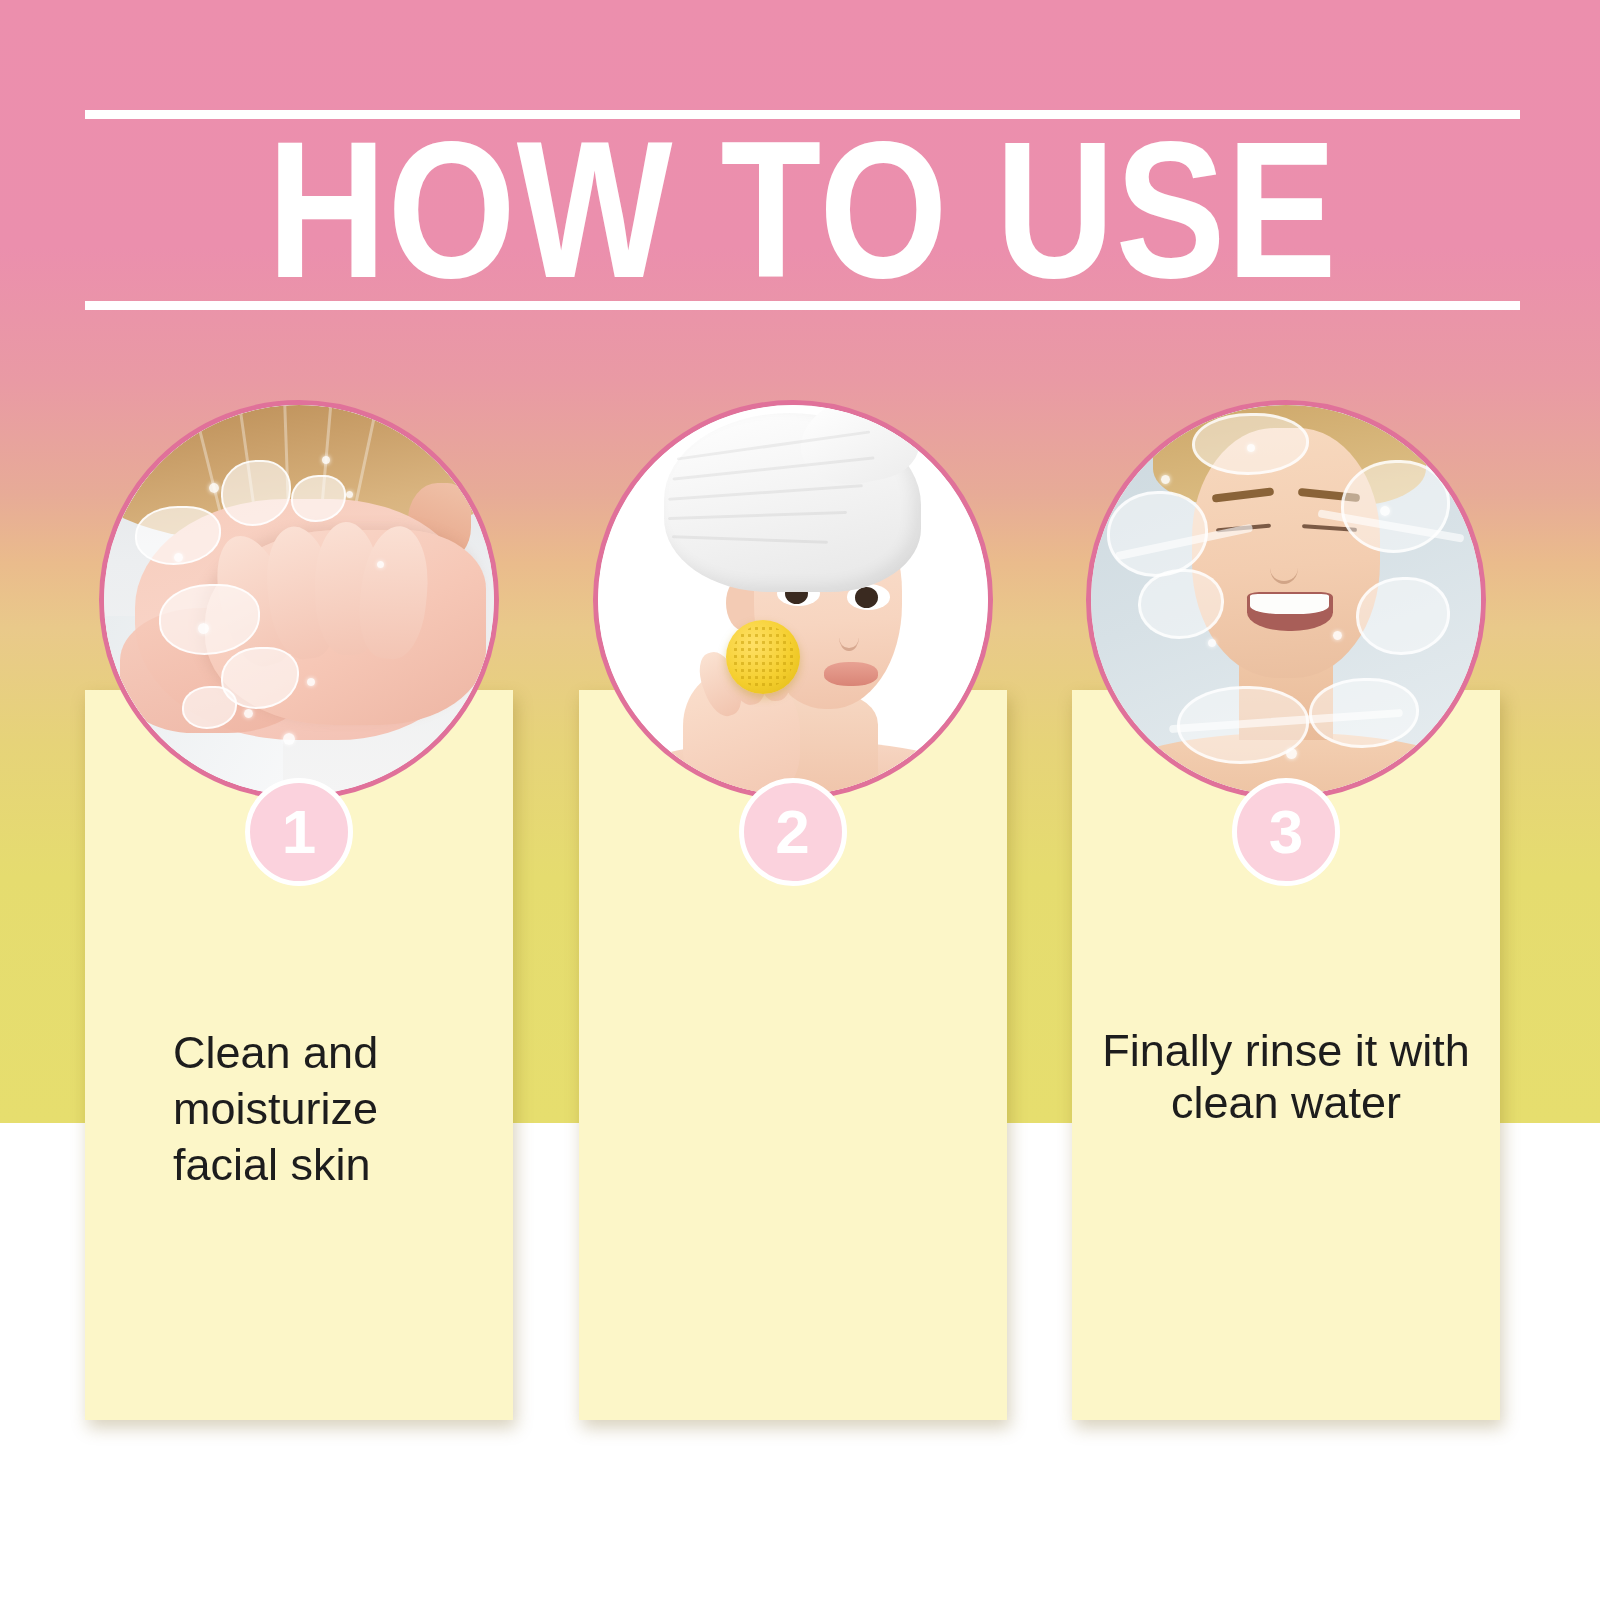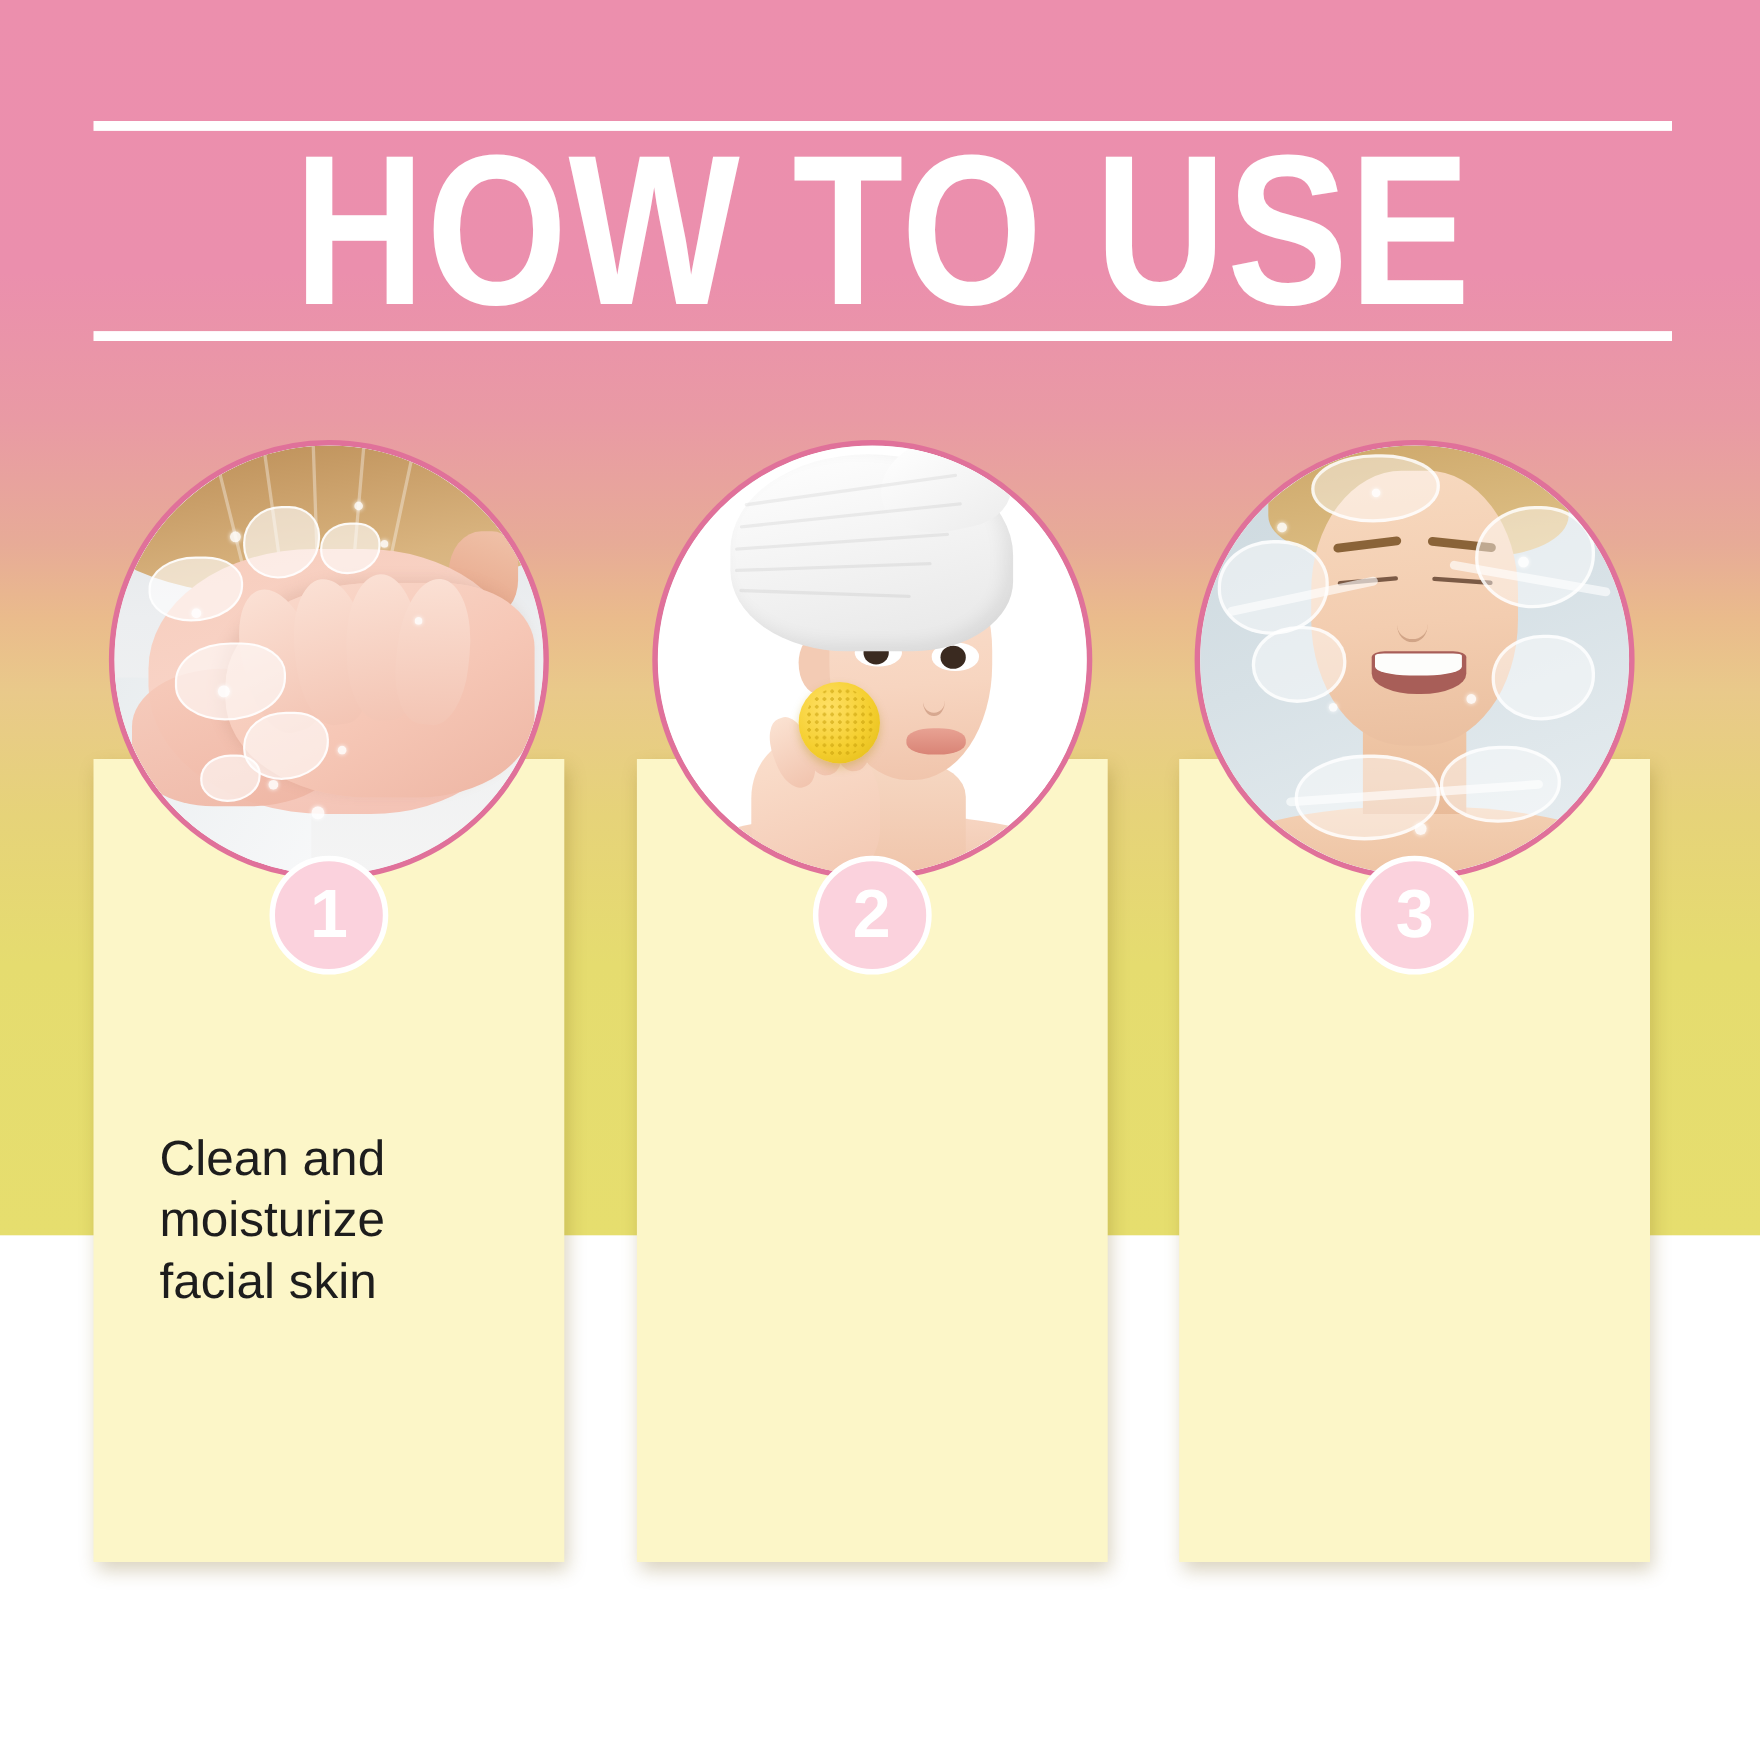--- a/index.html
+++ b/index.html
@@ -219,21 +219,21 @@
     left:0; top:625px;
     width:100%;
     padding:0 18px;
     text-align:center;
     color:#1d1d1d;
     font-size:45px;
     line-height:1.16;
     font-weight:400;
     white-space:pre-line;
   }
-  .step-1 .caption { text-align:left; padding-left:60px; line-height:1.24; }
+  .step-1 .caption { text-align:left; padding-left:60px; line-height:1.24;margin-left:28px; }
 </style>
 </head>
 <body>
 
 <div id="poster">
 
   <div class="header">
     <div class="rule top"></div>
     <div class="title">
       <span>HOW TO USE</span>
@@ -373,16 +373,18 @@
             <div class="drop" style="left:62%;top:58%;width:9px;height:9px;"></div>
             <div class="drop" style="left:50%;top:88%;width:11px;height:11px;"></div>
           </div>
         </div>
       </div>
 
       <div class="badge">
         <span class="badge-num">3</span>
       </div>
 
+      <div class="caption">Finally rinse it with
+clean water</div>
     </div>
 
   </div>
 </div>
 
 </body></html>

